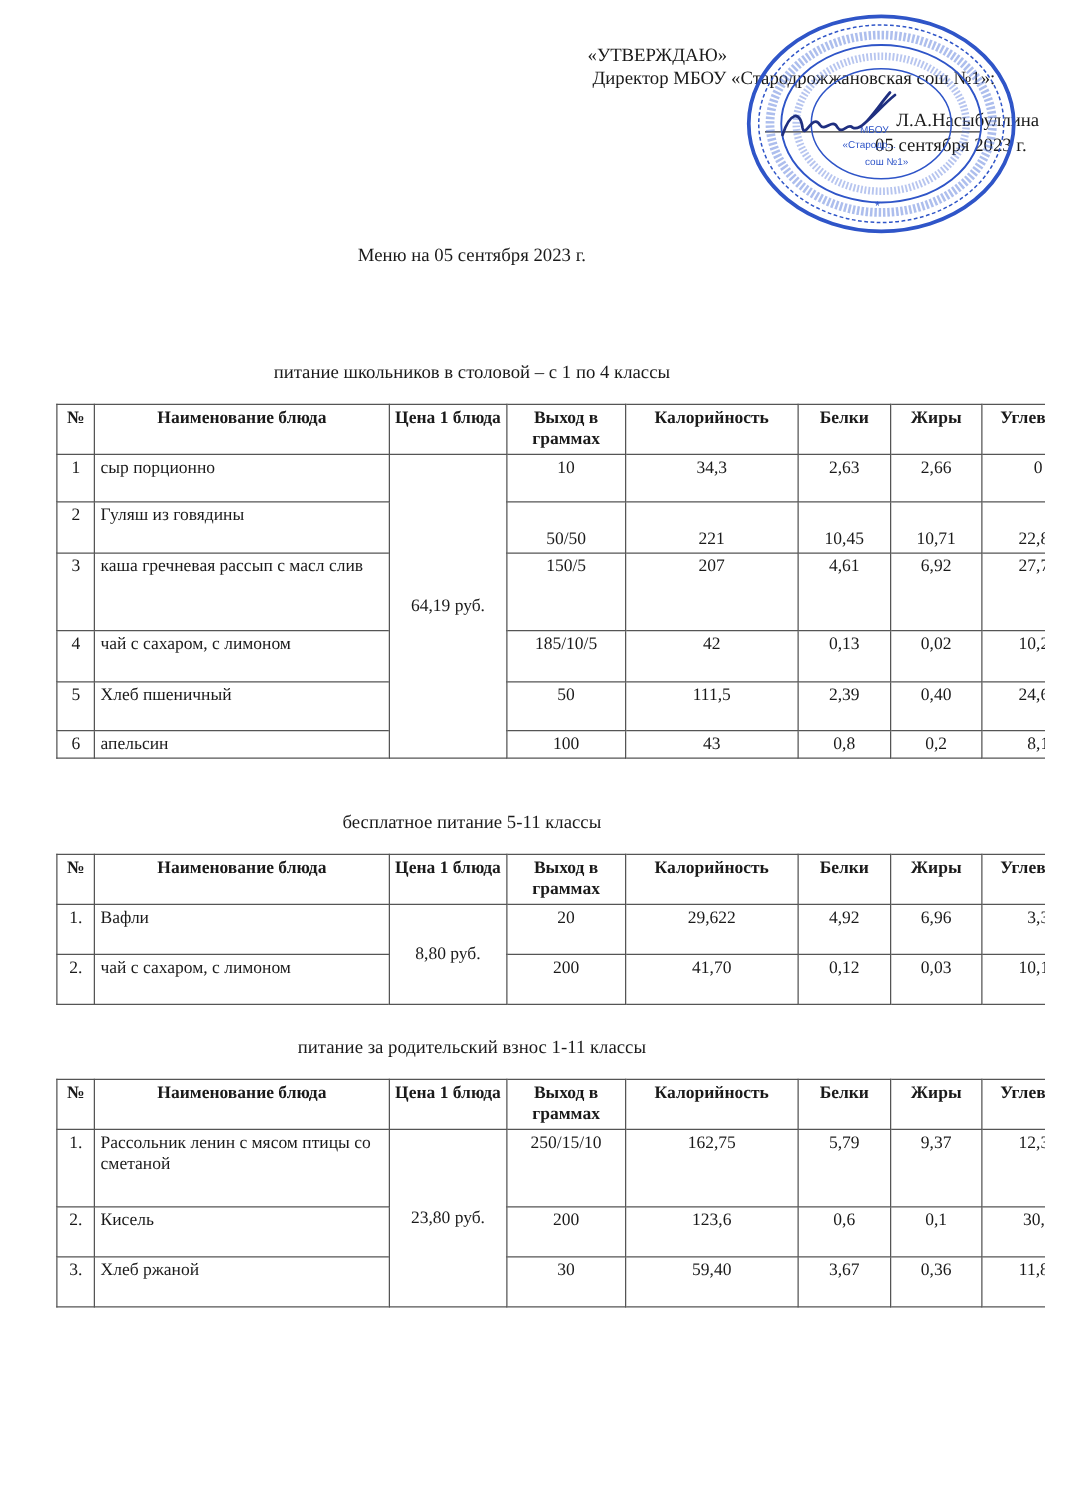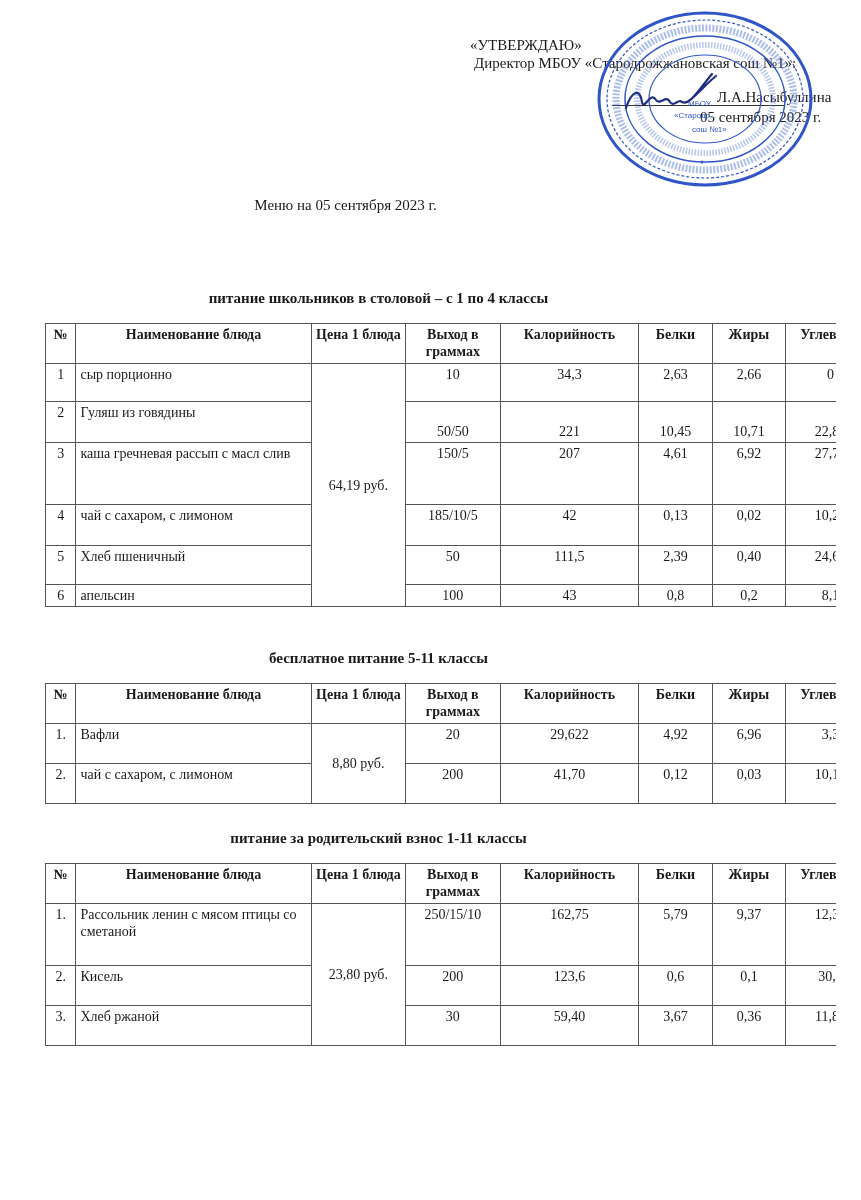--- a/index.html
+++ b/index.html
@@ -8,22 +8,22 @@
       font-family: "Liberation Serif", "DejaVu Serif", serif; color: #1a1a1a;
     }
     .abs { position: absolute; }
     .approve { left: 470px; top: 36px; font-size: 15px; line-height: 19px; }
     .director { left: 474px; top: 55px; font-size: 15px; white-space: nowrap; }
     .sign-line { left: 612px; top: 105px; width: 172px; border-top: 1px solid #333; }
     .director-name { left: 717px; top: 89px; font-size: 15px; }
     .director-date { left: 700px; top: 109px; font-size: 15px; }
     .stamp { left: 596px; top: 10px; width: 218px; height: 178px; }
     .signature { left: 620px; top: 70px; width: 110px; height: 50px; }
-    .title { left: 0; width: 691px; text-align: center; font-size: 15px; }
-    .bold { font-weight: bold; margin-left: 33px; }
+    .title { left: 0; width: 691px; text-align: center; font-size: 15px; padding-left: 32px; }
+    .bold { font-weight: normal; }
     table.menu {
       position: absolute; left: 45px; border-collapse: collapse; font-size: 14px;
       table-layout: fixed; width: 830px;
     }
     table.menu td, table.menu th {
       border: 1px solid #555; padding: 2px 4px; vertical-align: top; line-height: 17px;
     }
     table.menu th { font-weight: bold; text-align: center; font-size: 14px; }
     table.menu th:last-child, table.menu td:last-child { border-right: none; }
     .c-num { width: 21px; text-align: center; }

